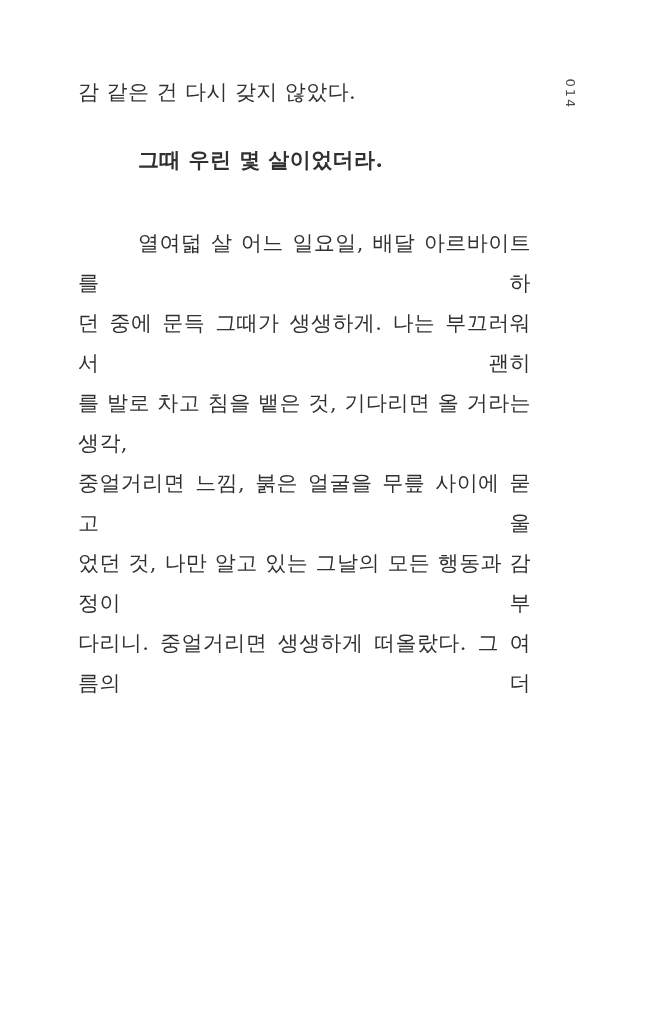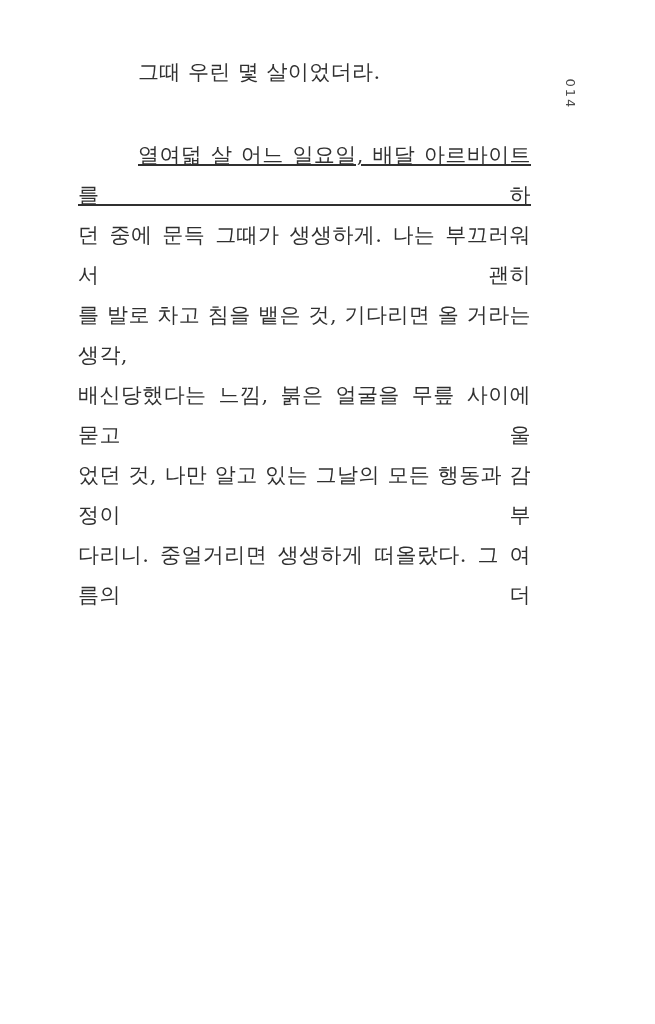--- a/index.html
+++ b/index.html
@@ -29,36 +29,36 @@
     letter-spacing: 0.02em;
   }
   .line {
     line-height: 40px;
     white-space: nowrap;
   }
   .closing-line {
     margin-top: 72px;
   }
   .dialogue-line {
-    margin-top: 52px;
+    margin-top: 28px;
     text-indent: 60px;
+    font-weight: bold;
   }
   .paragraph {
     margin-top: 43px;
   }
   .paragraph .line {
     white-space: normal;
   }
   .paragraph .line.justified {
     text-align: justify;
     text-align-last: justify;
   }
   .paragraph .line.first {
     text-indent: 60px;
-    text-decoration: underline;
   }
   .folio {
     position: absolute;
     left: 552px;
     top: 86px;
     width: 36px;
     height: 16px;
     transform: rotate(90deg);
     transform-origin: 50% 50%;
     font-family: "DejaVu Sans", "Liberation Sans", sans-serif;
@@ -71,27 +71,28 @@
 </style>
 </head>
 <body>
 
 <div class="page">
 
   <div class="folio">014</div>
 
   <div class="content">
 
+    <div class="line closing-line">감 같은 건 다시 갖지 않았다.</div>
 
     <div class="line dialogue-line">그때 우린 몇 살이었더라.</div>
 
     <div class="paragraph">
         <div class="line first justified">열여덟 살 어느 일요일, 배달 아르바이트를 하</div>
         <div class="line justified">던 중에 문득 그때가 생생하게. 나는 부끄러워서 괜히</div>
         <div class="line justified">를 발로 차고 침을 뱉은 것, 기다리면 올 거라는 생각,</div>
-        <div class="line justified">배신당했다는 느낌, 붉은 얼굴을 무릎 사이에 묻고 울</div>
+        <div class="line justified">중얼거리면 느낌, 붉은 얼굴을 무릎 사이에 묻고 울</div>
         <div class="line justified">었던 것, 나만 알고 있는 그날의 모든 행동과 감정이 부</div>
         <div class="line justified">다리니. 중얼거리면 생생하게 떠올랐다. 그 여름의 더</div>
       </div>
 
   </div>
 
 </div>
 
 </body></html>

